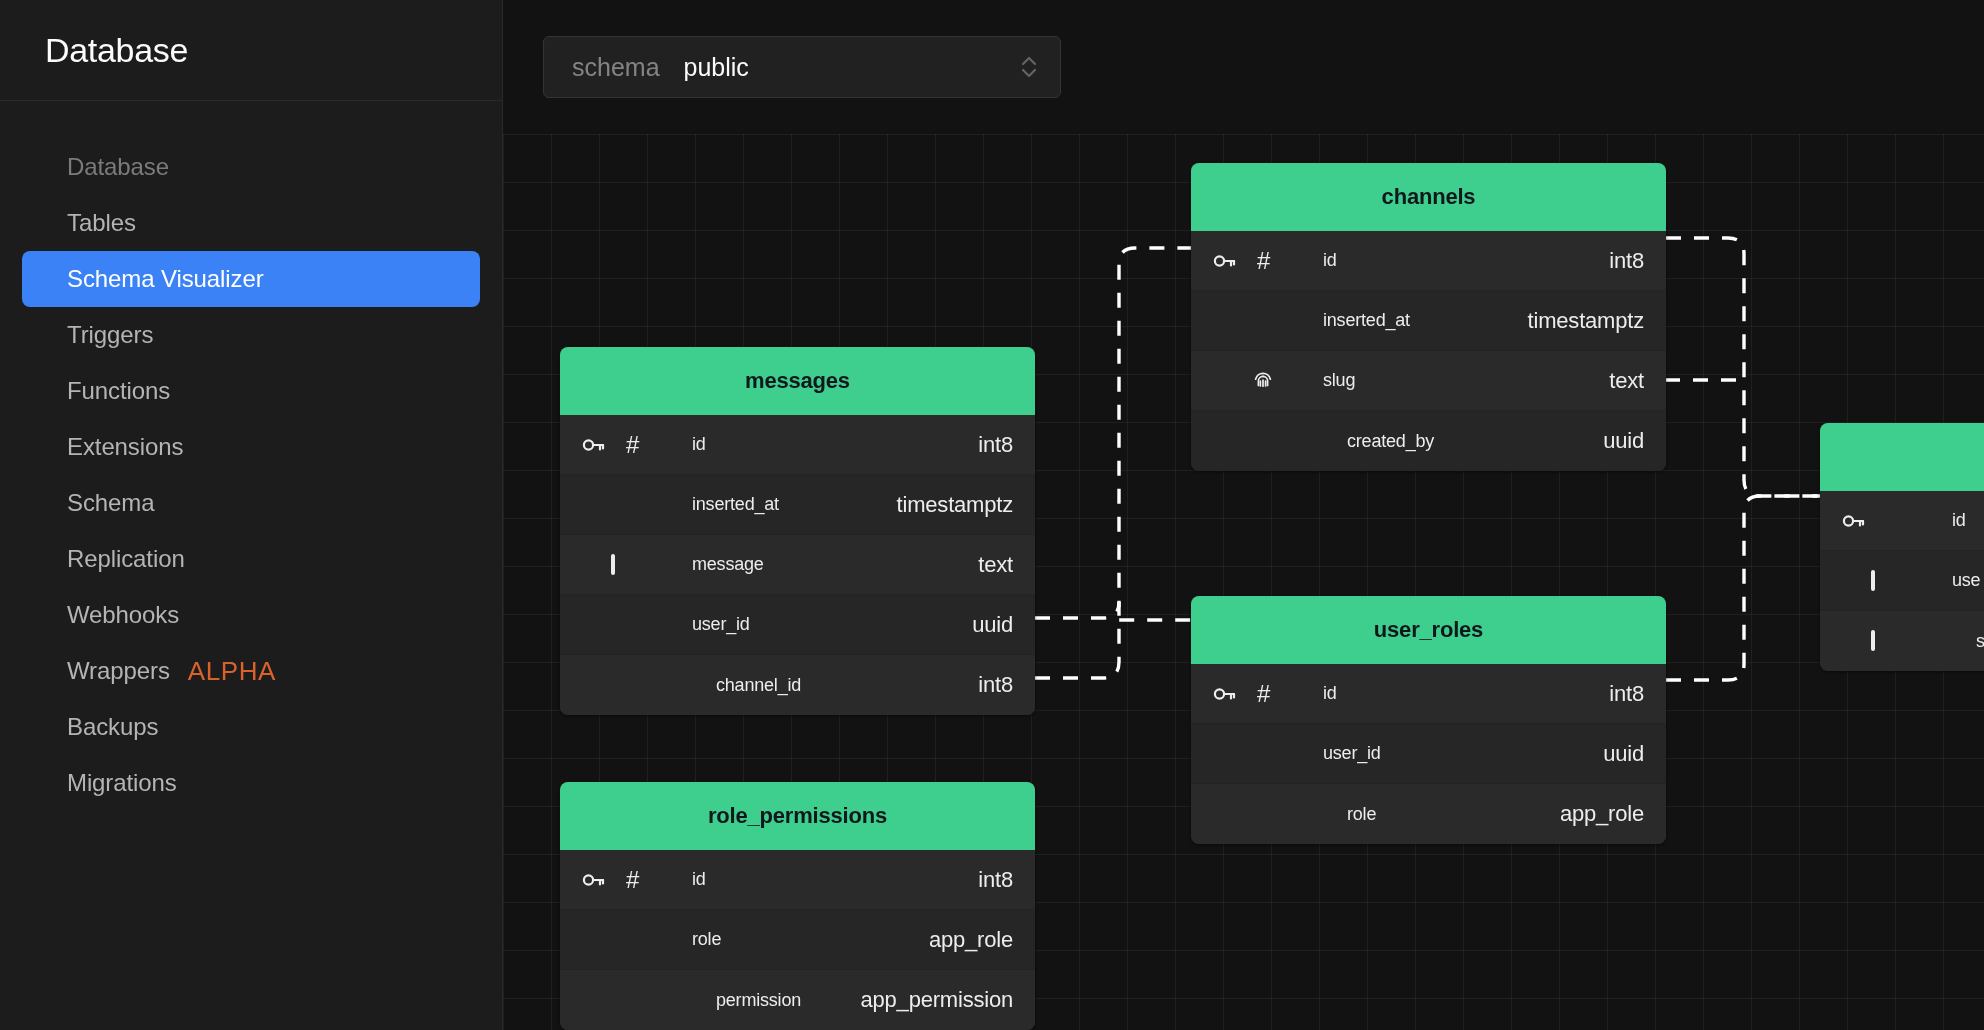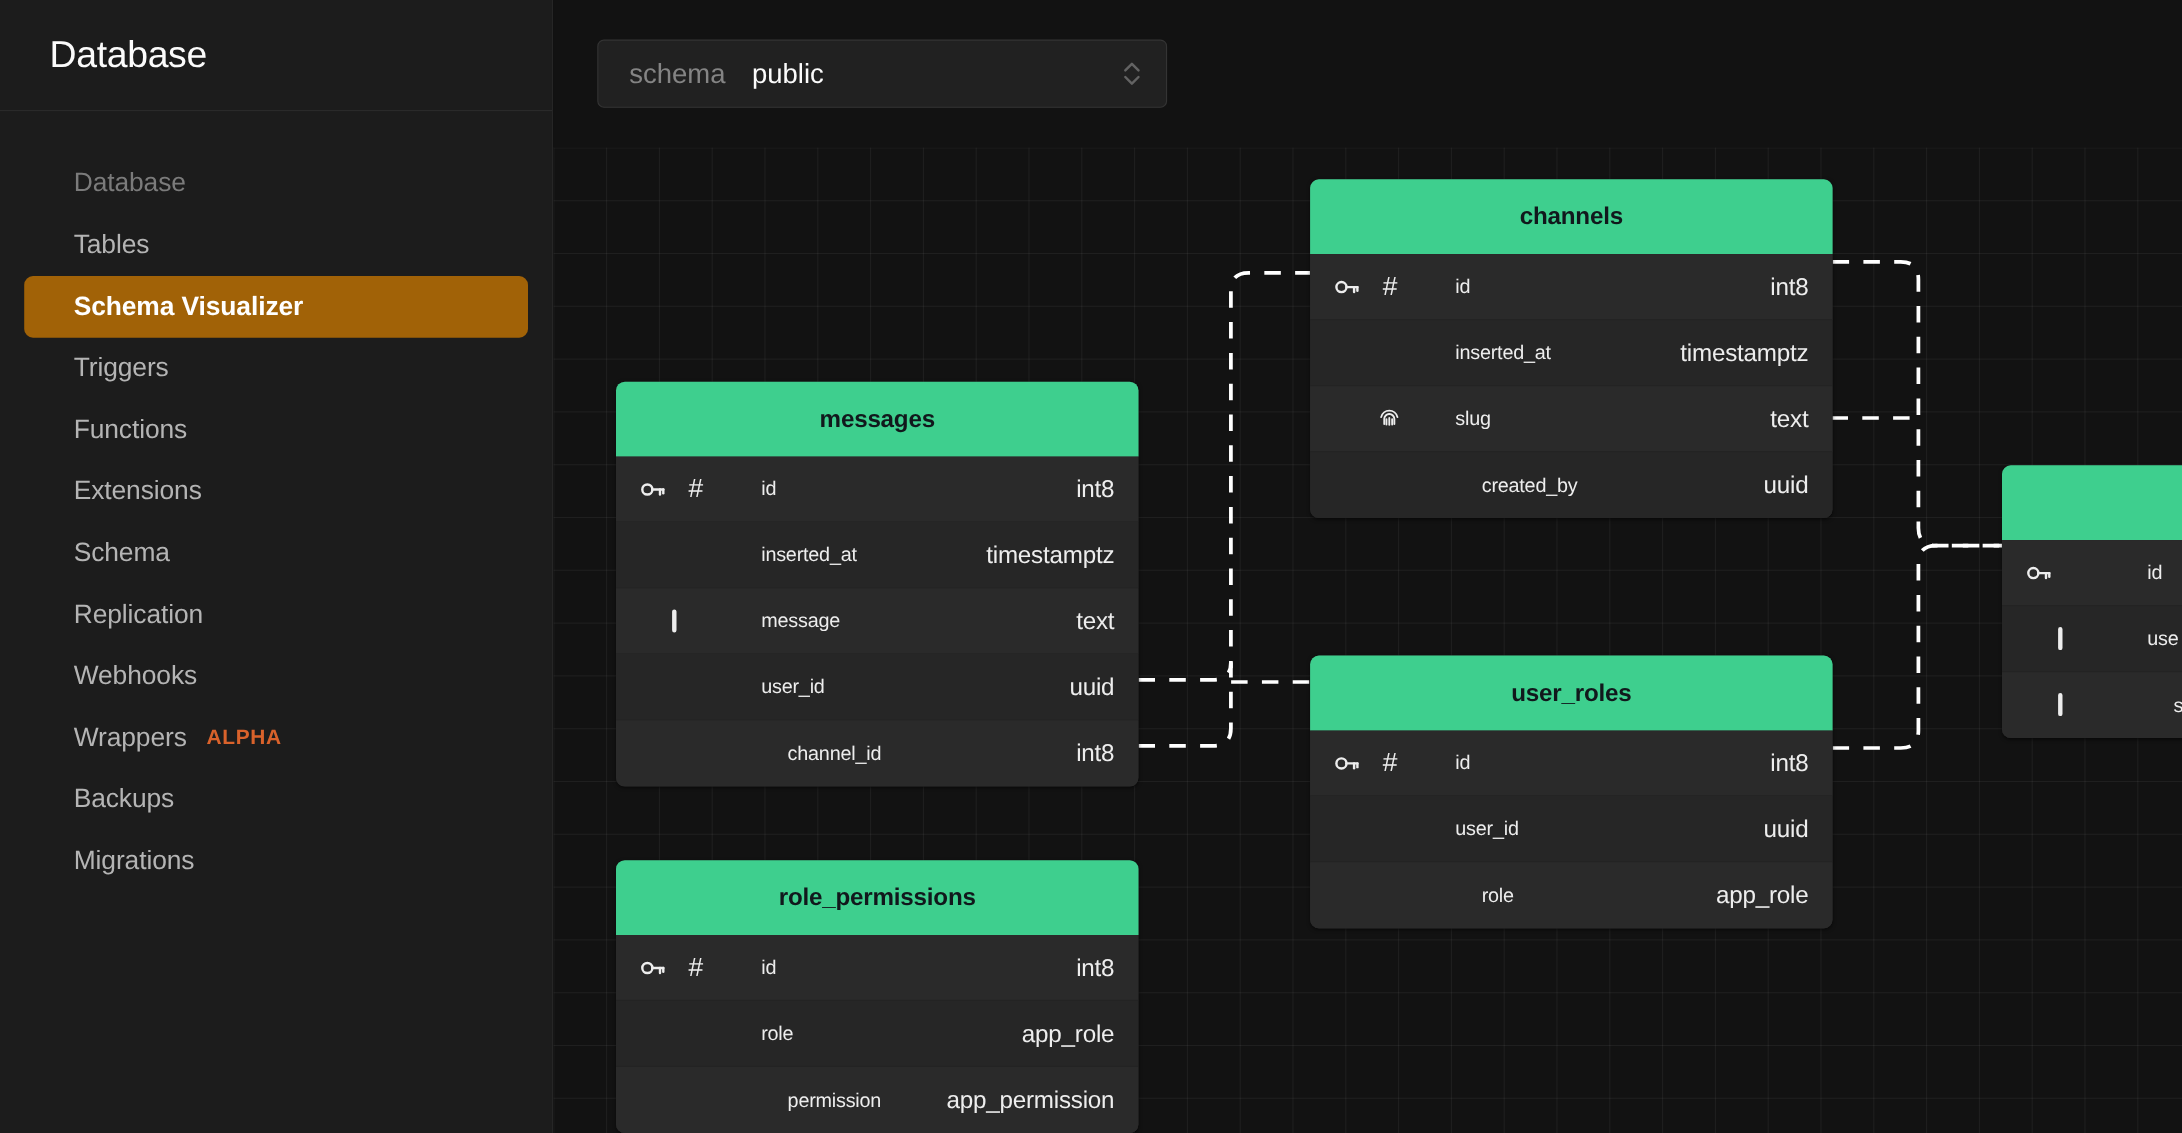--- a/index.html
+++ b/index.html
@@ -46,30 +46,30 @@
     margin: 0 22px;
     border-radius: 8px;
     color: #b4b4b4;
     font-size: 24px;
     letter-spacing: -0.1px;
     cursor: pointer;
     white-space: nowrap;
   }
   .nav-item.muted { color: #7b7b7b; }
   .nav-item.active {
-    background: #a16207;
+    background: #3b82f6;
     color: #ffffff;
-    font-weight: 700;
+    font-weight: 400;
   }
   .nav-badge {
     margin-left: 18px;
-    font-size: 19px;
+    font-size: 26px;
     letter-spacing: 0.6px;
     color: #d9622b;
-    font-weight: 700;
+    font-weight: 400;
   }
 
   
   #canvas-area {
     flex: 1 1 auto;
     position: relative;
     background: #121212;
     overflow: hidden;
   }
   #toolbar {

